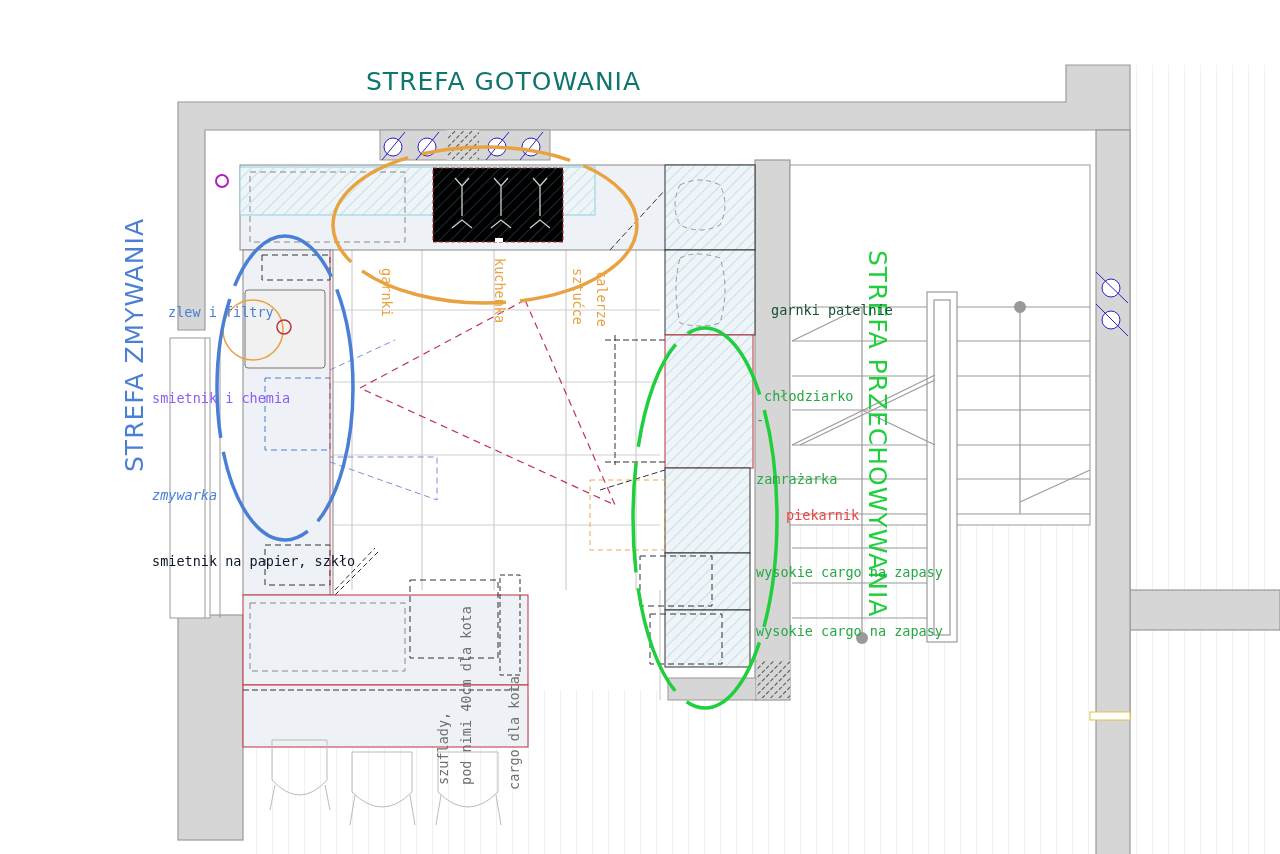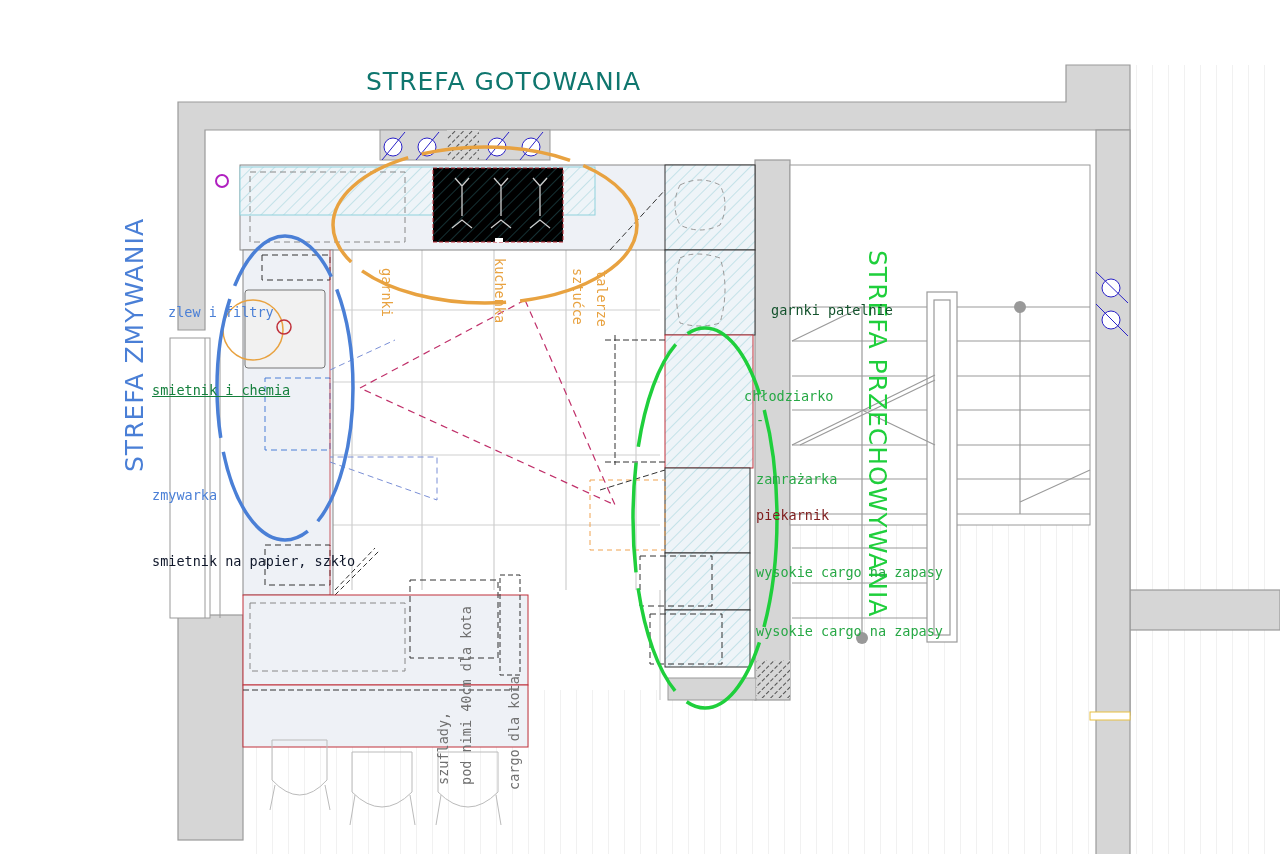--- a/index.html
+++ b/index.html
@@ -203,32 +203,32 @@
   <ellipse cx="285" cy="388" rx="68" ry="152" fill="none" stroke="#4a7fd6" stroke-width="3.5" stroke-dasharray="140,14"></ellipse>
   <ellipse cx="705" cy="518" rx="72" ry="190" fill="none" stroke="#1fcf3c" stroke-width="3.5" stroke-dasharray="110,16"></ellipse>
   <rect x="1090" y="712" width="40" height="8" fill="#fff" stroke="#e8c040"></rect>
 </svg>
 
 <div class="lbl zone-title" style="left:366px;top:69px;color:#0f766e;">STREFA GOTOWANIA</div>
 <div class="lbl zone-title rotm90" style="left:122px;top:472px;color:#4a7fd6;">STREFA ZMYWANIA</div>
 <div class="lbl zone-title rot90" style="left:890px;top:250px;color:#1fcf3c;">STREFA PRZECHOWYWANIA</div>
 
 <div class="lbl item" style="left:168px;top:306px;color:#4a7fd6;">zlew i filtry</div>
-<div class="lbl item" style="left:152px;top:384px;color:#15803d;text-decoration:underline;">smietnik i chemia</div>
-<div class="lbl item" style="left:152px;top:489px;color:#4a7fd6;">zmywarka</div>
+<div class="lbl item" style="left:152px;top:392px;color:#8b5cf6;">smietnik i chemia</div>
+<div class="lbl item" style="left:152px;top:489px;color:#4a7fd6;font-style:italic;">zmywarka</div>
 <div class="lbl item" style="left:152px;top:555px;color:#0f172a;">smietnik na papier, szkło</div>
 
 <div class="lbl item rot90" style="left:393px;top:268px;color:#e8a240;">garnki</div>
 <div class="lbl item rot90" style="left:506px;top:258px;color:#e8a240;">kuchenka</div>
 <div class="lbl item rot90" style="left:584px;top:268px;color:#e8a240;">sztućce</div>
 <div class="lbl item rot90" style="left:608px;top:270px;color:#e8a240;">talerze</div>
 
 <div class="lbl item" style="left:771px;top:304px;color:#14532d;">garnki patelnie</div>
-<div class="lbl item" style="left:744px;top:390px;color:#27a845;">chłodziarko</div>
+<div class="lbl item" style="left:764px;top:390px;color:#27a845;">chłodziarko</div>
 <div class="lbl item" style="left:756px;top:414px;color:#27a845;">-</div>
 <div class="lbl item" style="left:756px;top:437px;color:#27a845;margin-top:36px;">zamrażarka</div>
-<div class="lbl item" style="left:756px;top:509px;color:#7f1d1d;">piekarnik</div>
+<div class="lbl item" style="left:786px;top:509px;color:#ef4444;">piekarnik</div>
 <div class="lbl item" style="left:756px;top:566px;color:#27a845;">wysokie cargo na zapasy</div>
 <div class="lbl item" style="left:756px;top:625px;color:#27a845;">wysokie cargo na zapasy</div>
 
 <div class="lbl item rotm90" style="left:437px;top:785px;color:#707070;">szuflady,</div>
 <div class="lbl item rotm90" style="left:460px;top:785px;color:#707070;">pod nimi 40cm dla kota</div>
 <div class="lbl item rotm90" style="left:508px;top:790px;color:#707070;">cargo dla kota</div>
 
 </body></html>

